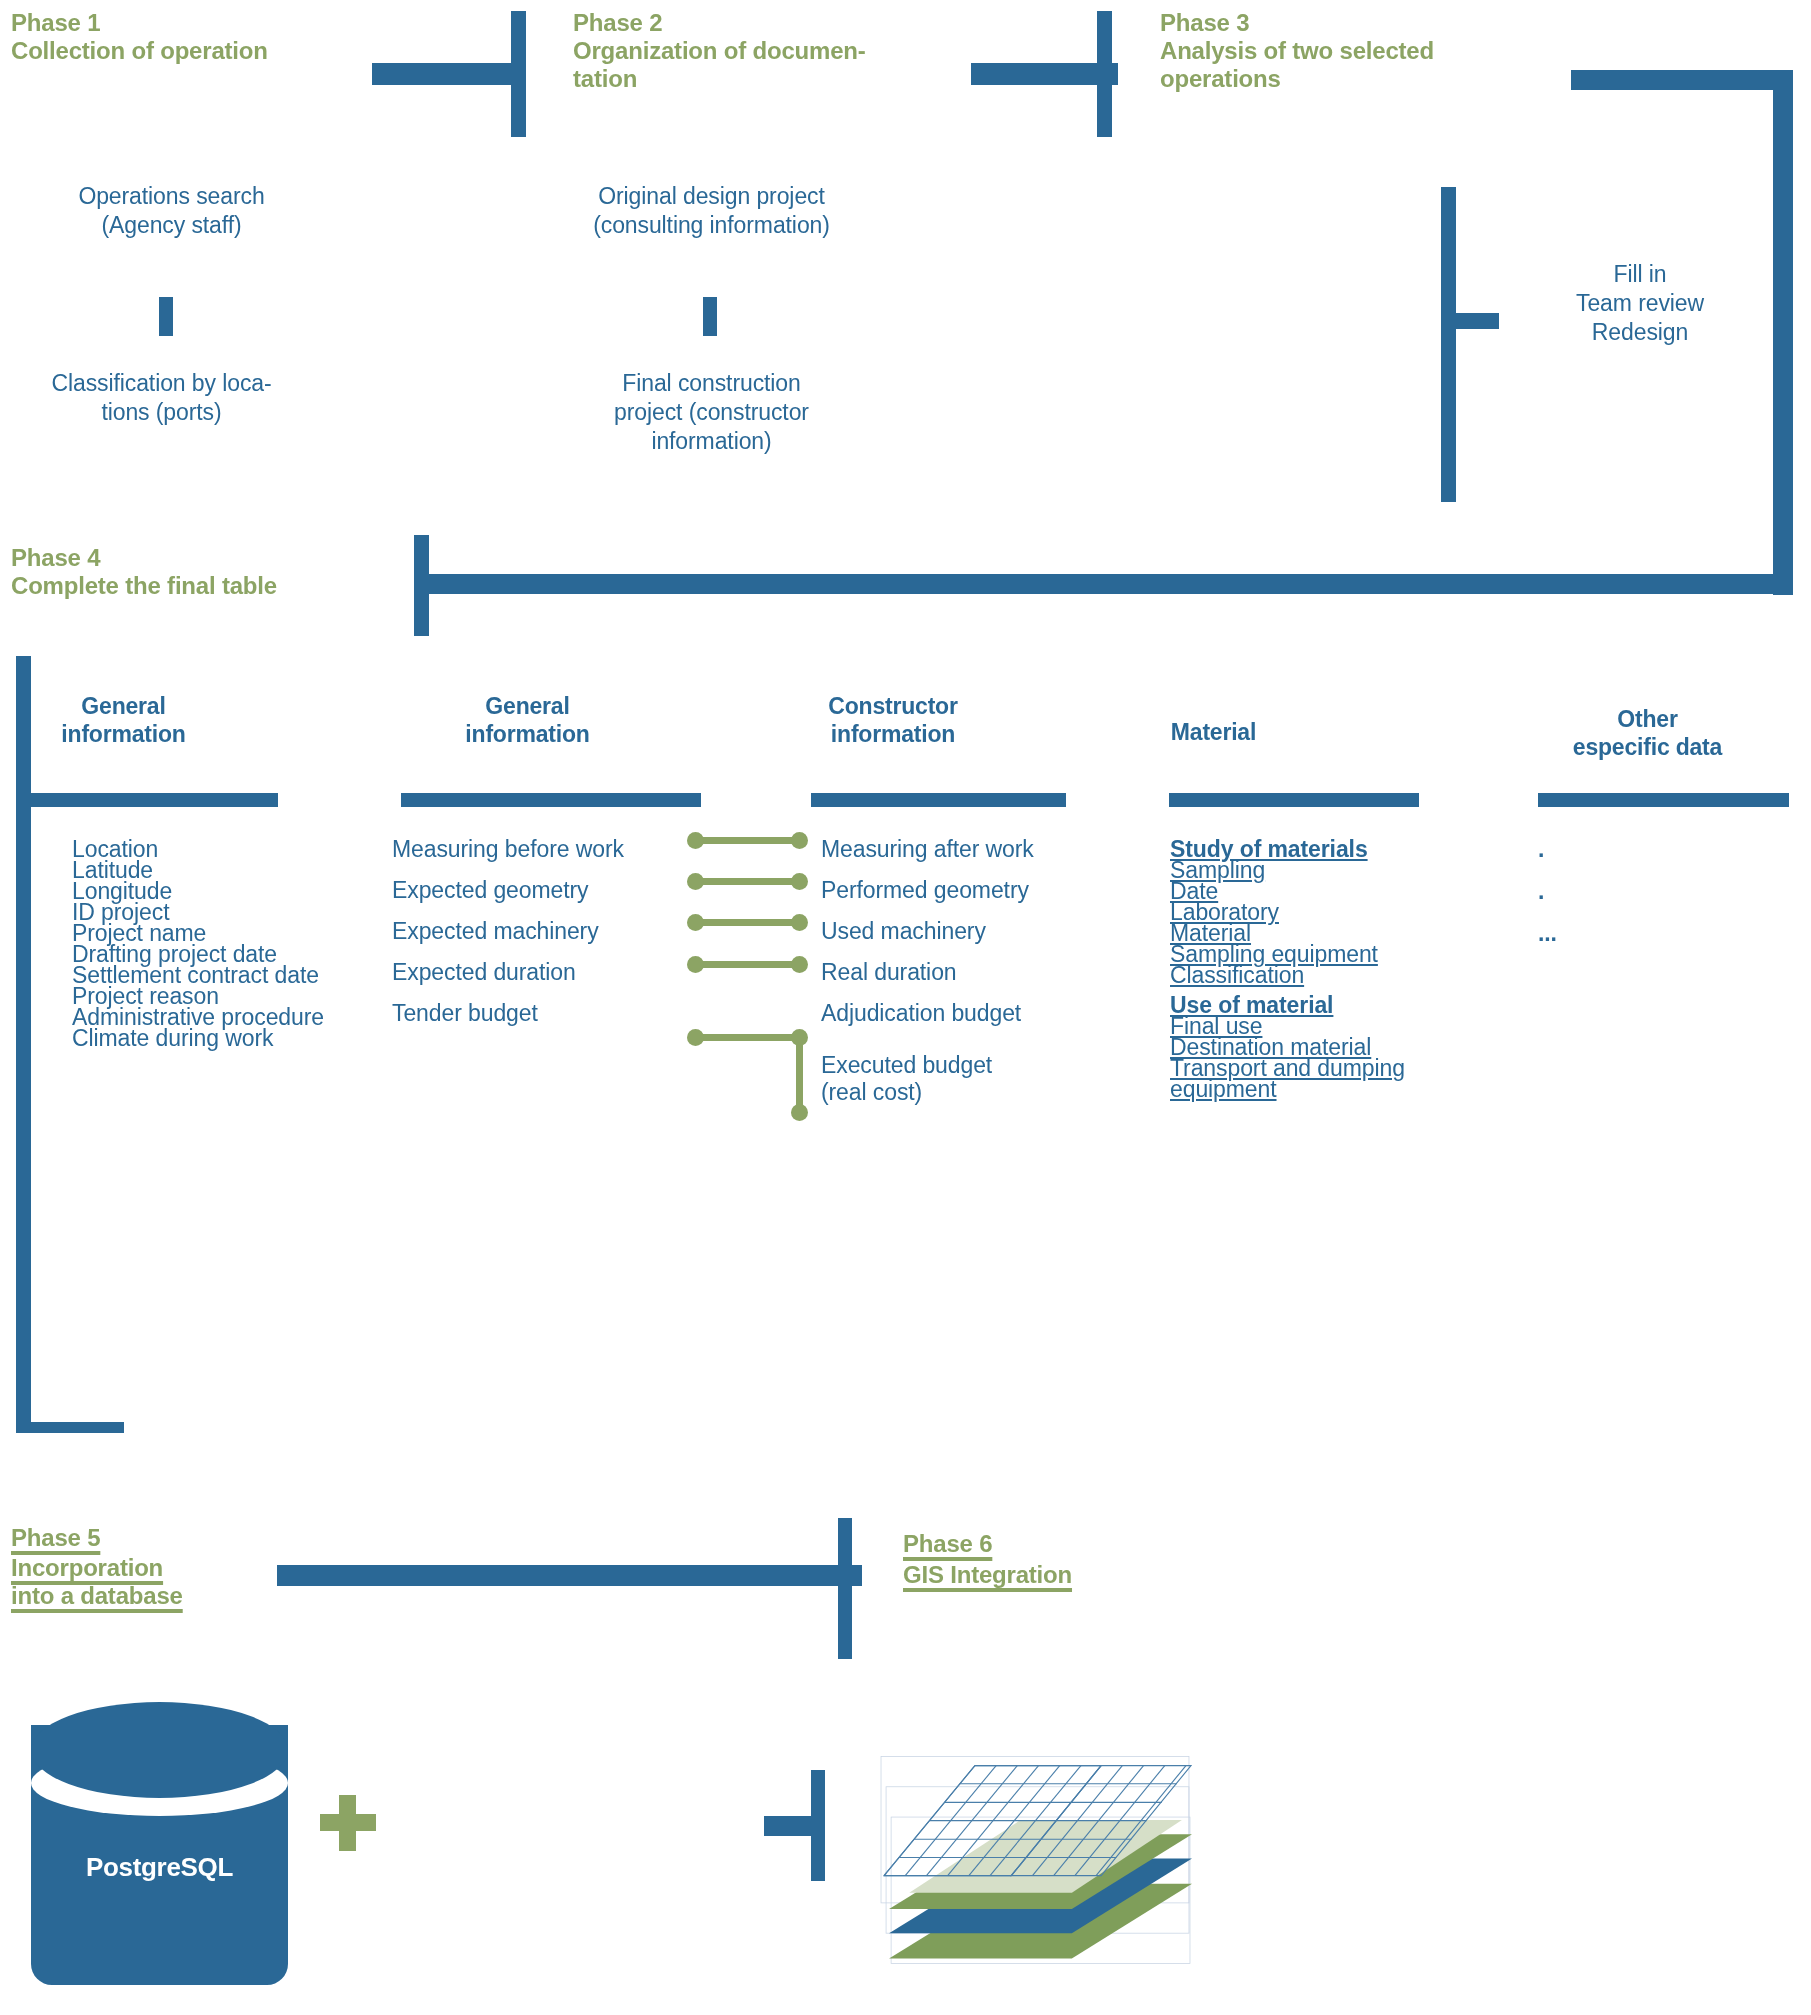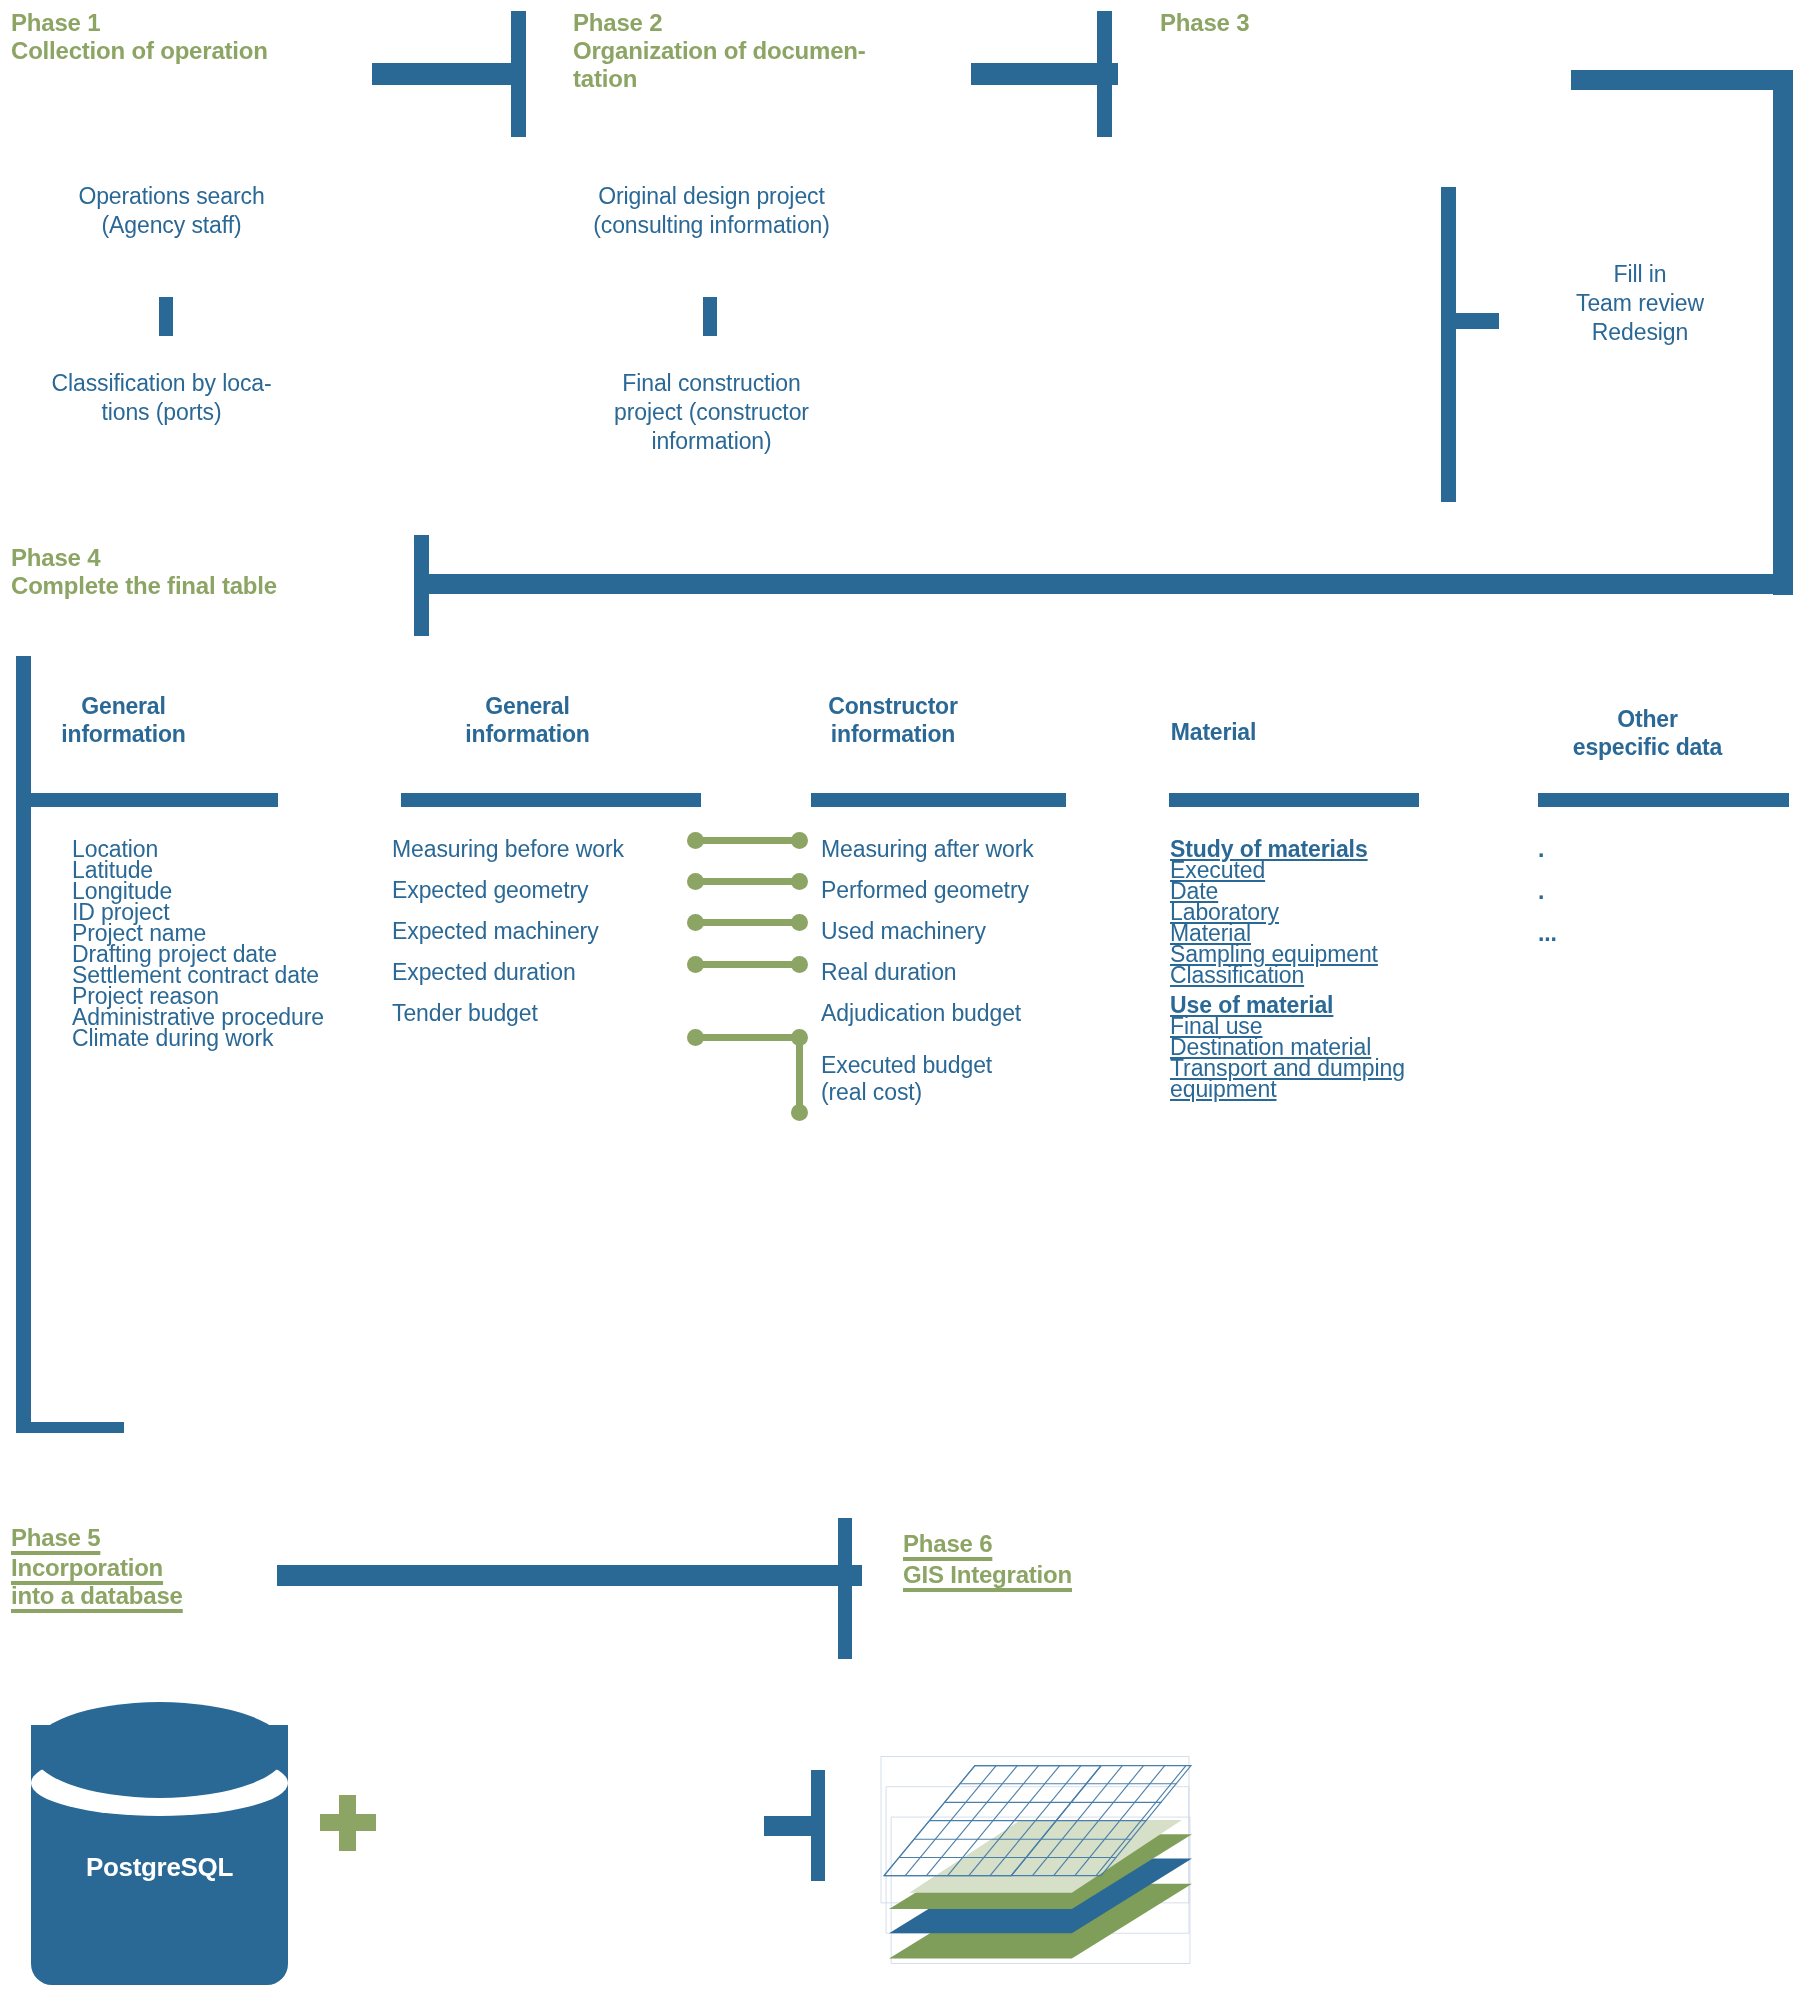--- a/index.html
+++ b/index.html
@@ -94,20 +94,22 @@
   <div class="bar" style="left:1097px;top:11px;width:15px;height:126px;"></div>
 
   <div class="blue-txt center" style="left:545px;top:182px;width:333px;">Original design project
 (consulting information)</div>
   <div class="bar" style="left:703px;top:297px;width:14px;height:39px;"></div>
   <div class="blue-txt center" style="left:545px;top:369px;width:333px;">Final construction
 project (constructor
 information)</div>
 
   <div class="phase-title" style="left:1160px;top:9px;width:404px;">Phase 3</div>
+  <div class="phase-title" style="left:1160px;top:37px;width:434px;">Analysis of two selected
+operations</div>
 
 
   <div class="bar" style="left:1441px;top:187px;width:15px;height:315px;"></div>
   <div class="bar" style="left:1455px;top:313px;width:44px;height:16px;"></div>
 
   <div class="blue-txt center" style="left:1514px;top:260px;width:252px;">Fill in
 Team review
 Redesign</div>
 
   <div class="bar" style="left:1571px;top:70px;width:222px;height:20px;"></div>
@@ -191,21 +193,21 @@
     <span class="li" style="height:57px;">Adjudication budget</span>
   </div>
   <div class="blue-txt" style="left:821px;top:1052px;width:283px;line-height:1.18;">Executed budget
 (real cost)</div>
 
   <div class="col-head" style="left:1100px;top:719px;width:227px;">Material</div>
   <div class="bar" style="left:1169px;top:793px;width:250px;height:13.6px;"></div>
 
   <div class="list" style="left:1170px;top:838px;text-decoration:underline;">
     <span class="li b">Study of materials</span>
-    <span class="li">Executed</span>
+    <span class="li">Sampling</span>
     <span class="li">Date</span>
     <span class="li">Laboratory</span>
     <span class="li">Material</span>
     <span class="li">Sampling equipment</span>
     <span class="li sp">Classification</span>
     <span class="li b">Use of material</span>
     <span class="li">Final use</span>
     <span class="li">Destination material</span>
     <span class="li">Transport and dumping</span>
     <span class="li">equipment</span>

